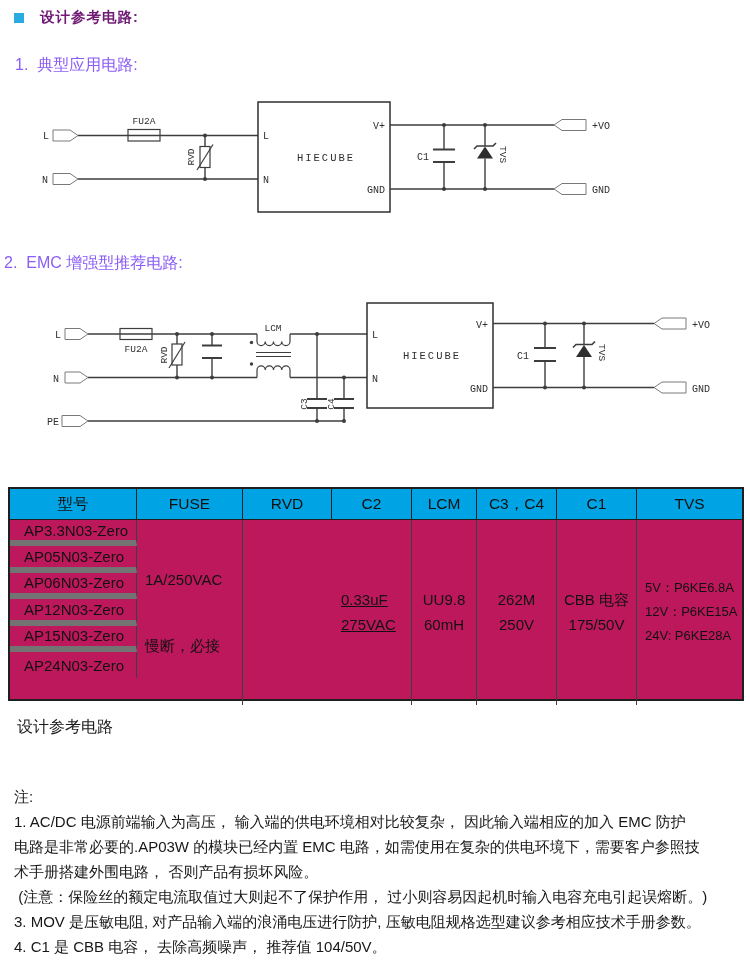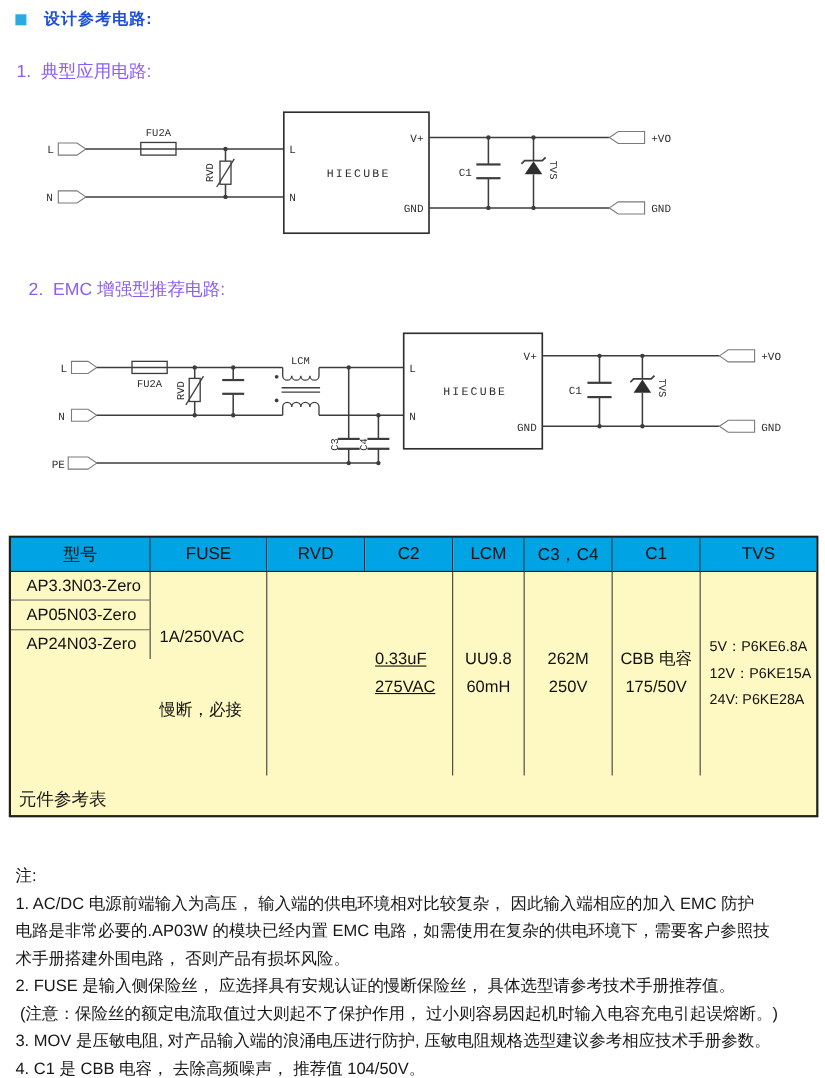--- a/index.html
+++ b/index.html
@@ -4,50 +4,50 @@
 <style>
   html,body{margin:0;padding:0;}
   body{
     width:750px;height:980px;position:relative;background:#ffffff;
     font-family:"Liberation Sans","DejaVu Sans",sans-serif;color:#1a1a1a;
     overflow:hidden;
   }
   .abs{position:absolute;}
   
   .bullet{left:14px;top:13px;width:10px;height:10px;background:#29ABE2;}
-  .sec-title{left:40px;top:8px;font-size:14.5px;font-weight:600;color:#1d4ed8;letter-spacing:1px;white-space:pre;}
+  .sec-title{left:40px;top:8px;font-size:14.5px;font-weight:600;color:#701a75;letter-spacing:1px;white-space:pre;}
   .heading{font-size:16px;color:#8b5cf6;white-space:pre;}
   #h1{left:15px;top:55px;}
-  #h2{left:26px;top:253px;}
+  #h2{left:4px;top:253px;}
   
   #schematics{left:0;top:0;width:750px;height:980px;}
   .wire{stroke:#3d3d3d;stroke-width:1.4;fill:none;}
   .comp{stroke:#3d3d3d;stroke-width:1.2;fill:none;}
   .compw{stroke:#3d3d3d;stroke-width:1.2;fill:#ffffff;}
   .mod{stroke:#2f2f2f;stroke-width:1.5;fill:#ffffff;}
   .term{stroke:#7a7a7a;stroke-width:1;fill:#ffffff;}
   .dot{fill:#3d3d3d;stroke:none;}
   .fill{fill:#2e2e2e;stroke:none;}
   .ctext{font-family:"Liberation Mono","DejaVu Sans Mono",monospace;font-size:10px;fill:#2e2e2e;}
   .ctext-sm{font-family:"Liberation Mono","DejaVu Sans Mono",monospace;font-size:9.5px;fill:#2e2e2e;}
   .modname{font-family:"Liberation Mono","DejaVu Sans Mono",monospace;font-size:10.5px;letter-spacing:2px;fill:#2e2e2e;}
   
   #comp-table{
-    left:8px;top:487px;width:736px;height:256px;box-sizing:border-box;
-    border:2px solid #1f1f1f;background:#fef9c3;
+    left:8px;top:487px;width:736px;height:214px;box-sizing:border-box;
+    border:2px solid #1f1f1f;background:#be185d;
     display:grid;
     grid-template-columns:127px 106px 89px 80px 65px 80px 80px auto;
     grid-template-rows:31px repeat(7, 26.4px);
     font-size:15px;color:#111;
   }
   .th{background:#00A3E3;display:flex;align-items:center;justify-content:center;
       font-size:15.5px;border-right:1px solid #1f1f1f;border-bottom:1px solid #1f1f1f;}
   .th.last{border-right:none;}
   .model{grid-column:1;display:flex;align-items:center;padding-left:14px;
-         border-right:1px solid #3f3f3f;border-bottom:1px solid #737373;box-sizing:border-box;}
+         border-right:1px solid #3f3f3f;border-bottom:6px solid #737373;box-sizing:border-box;}
   .model.last{border-bottom:none;}
   .merged{grid-row:2 / span 7;display:flex;flex-direction:column;justify-content:center;
           border-right:1px solid #3f3f3f;box-sizing:border-box;line-height:25px;}
   .merged.center{align-items:center;text-align:center;}
   .merged.left{padding-left:8px;}
   .merged.last{border-right:none;}
   .tvs-cell{font-size:13px;line-height:24px;padding-left:8px;}
   #table-caption{left:17px;top:717px;font-size:16px;}
   
   #notes{left:14px;top:784px;font-size:15px;line-height:25px;color:#171717;}
@@ -206,20 +206,23 @@
   <div class="th">FUSE</div>
   <div class="th">RVD</div>
   <div class="th">C2</div>
   <div class="th">LCM</div>
   <div class="th">C3，C4</div>
   <div class="th">C1</div>
   <div class="th last">TVS</div>
 
   <div class="model">AP3.3N03-Zero</div>
   <div class="model">AP05N03-Zero</div>
+  <div class="model">AP06N03-Zero</div>
+  <div class="model">AP12N03-Zero</div>
+  <div class="model">AP15N03-Zero</div>
   <div class="model last">AP24N03-Zero</div>
 
   <div class="merged left" style="grid-column:2;gap:41px;">
     <span>1A/250VAC</span>
     <span>慢断，必接</span>
   </div>
   <div class="merged left" style="grid-column:4;padding-left:9px;text-decoration:underline;">
     <span>0.33uF</span>
     <span>275VAC</span>
   </div>
@@ -235,24 +238,23 @@
     <span>CBB 电容</span>
     <span>175/50V</span>
   </div>
   <div class="merged last tvs-cell" style="grid-column:8;">
     <span>5V：P6KE6.8A</span>
     <span>12V：P6KE15A</span>
     <span>24V: P6KE28A</span>
   </div>
 </div>
 
-<div id="table-caption" class="abs">元件参考表</div>
+<div id="table-caption" class="abs">设计参考电路</div>
 
 <div id="notes" class="abs">
   <div>注:</div>
   <div>1. AC/DC 电源前端输入为高压， 输入端的供电环境相对比较复杂， 因此输入端相应的加入 EMC 防护</div>
   <div>电路是非常必要的.AP03W 的模块已经内置 EMC 电路，如需使用在复杂的供电环境下，需要客户参照技</div>
   <div>术手册搭建外围电路， 否则产品有损坏风险。</div>
-  <div>2. FUSE 是输入侧保险丝， 应选择具有安规认证的慢断保险丝， 具体选型请参考技术手册推荐值。</div>
   <div> (注意：保险丝的额定电流取值过大则起不了保护作用， 过小则容易因起机时输入电容充电引起误熔断。)</div>
   <div>3. MOV 是压敏电阻, 对产品输入端的浪涌电压进行防护, 压敏电阻规格选型建议参考相应技术手册参数。</div>
   <div>4. C1 是 CBB 电容， 去除高频噪声， 推荐值 104/50V。</div>
 </div>
 
 </body></html>

